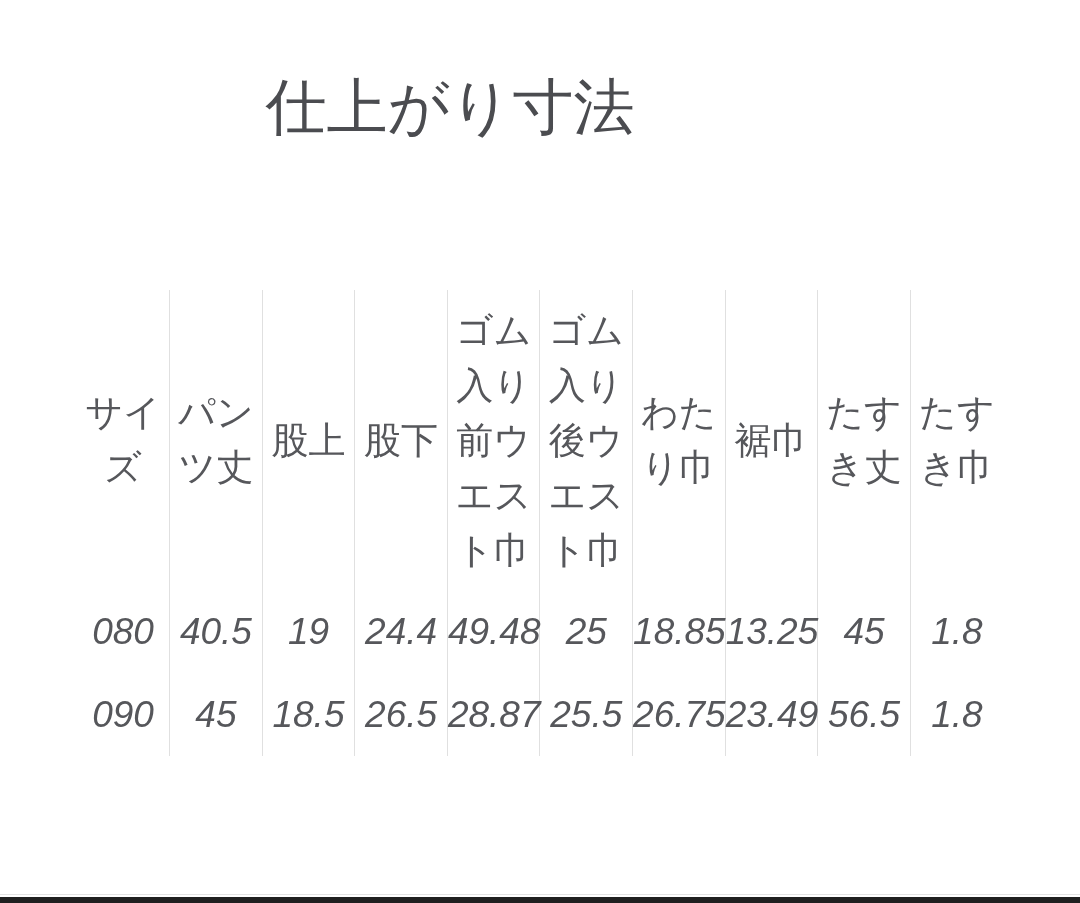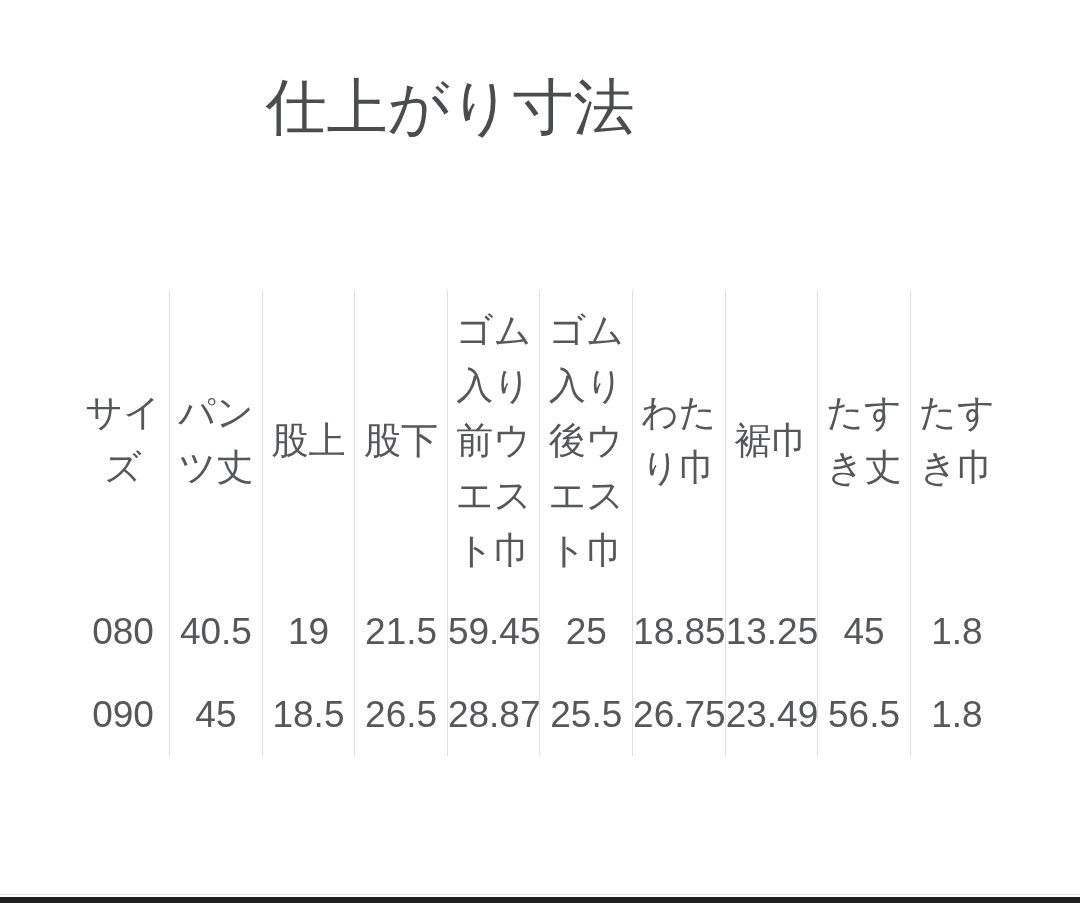--- a/index.html
+++ b/index.html
@@ -55,20 +55,21 @@
   }
   .size-table thead th {
     height: 300px;
     white-space: pre-line;
     line-height: 55px;
   }
   .size-table tbody td {
     height: 83px;
     line-height: 1;
     white-space: nowrap;
+    font-style: italic;
   }
   .bottom-hairline {
     position: absolute;
     left: 0;
     bottom: 8px;
     width: 100%;
     height: 1px;
     background: var(--hairline, #e3e3e3);
   }
   .bottom-bar {
@@ -113,22 +114,22 @@
 き丈</th>
         <th>たす
 き巾</th>
       </tr>
     </thead>
     <tbody>
       <tr>
         <td>080</td>
         <td>40.5</td>
         <td>19</td>
-        <td>21.5</td>
-        <td>59.45</td>
+        <td>24.4</td>
+        <td>49.48</td>
         <td>25</td>
         <td>18.85</td>
         <td>13.25</td>
         <td>45</td>
         <td>1.8</td>
       </tr>
       <tr>
         <td>090</td>
         <td>45</td>
         <td>18.5</td>

